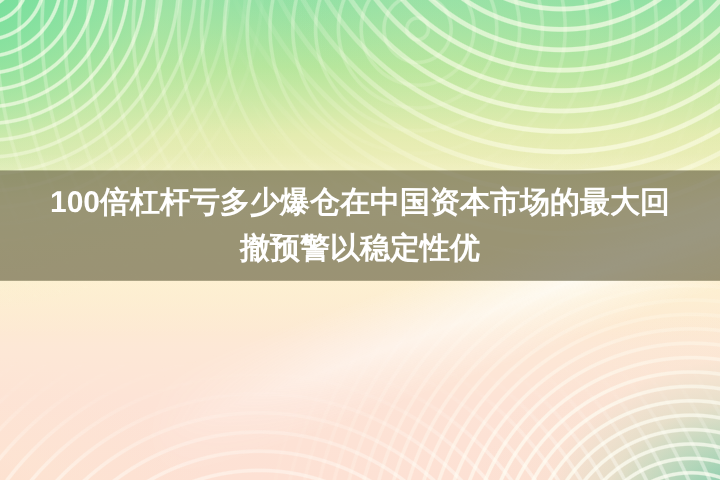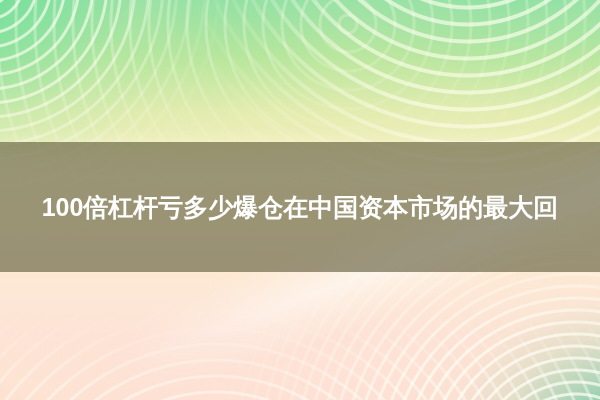--- a/index.html
+++ b/index.html
@@ -171,21 +171,21 @@
         rgba(0,0,0,0) 20%, rgba(0,0,0,0.6) 45%, rgba(0,0,0,1) 80%);
     opacity: 0.8;
   }
 
   
   #text-band {
     position: absolute;
     left: 0;
     top: 142px;
     width: 600px;
-    height: 130px;
+    height: 92px;
     background: rgba(93,88,58,0.62);
     display: flex;
     flex-direction: column;
     align-items: center;
     justify-content: center;
   }
 
   .headline-line {
     color: #ffffff;
     font-size: 25px;
@@ -210,15 +210,16 @@
 
   <div class="layer arcs-tl"></div>
   <div class="layer arcs-tr"></div>
   <div class="layer arcs-tr2"></div>
   <div class="layer arcs-bl"></div>
   <div class="layer arcs-br"></div>
   <div class="layer sweep"></div>
 
   <div id="text-band">
     <div class="headline-line">100倍杠杆亏多少爆仓在中国资本市场的最大回</div>
+    <div class="headline-line">撤预警以稳定性优</div>
   </div>
 
 </div>
 
 </body></html>

